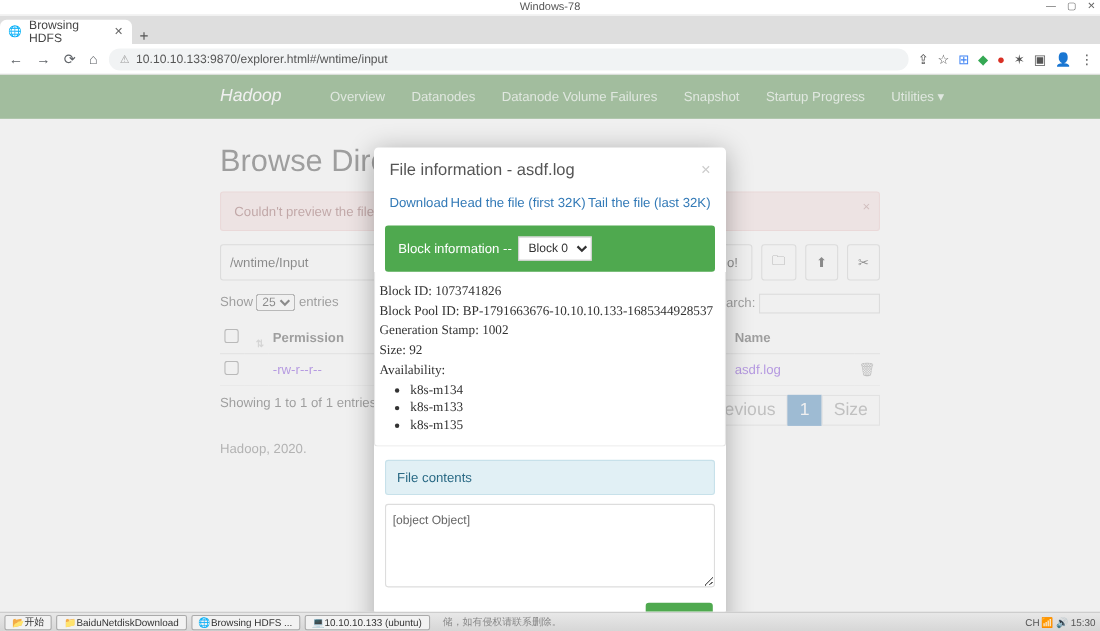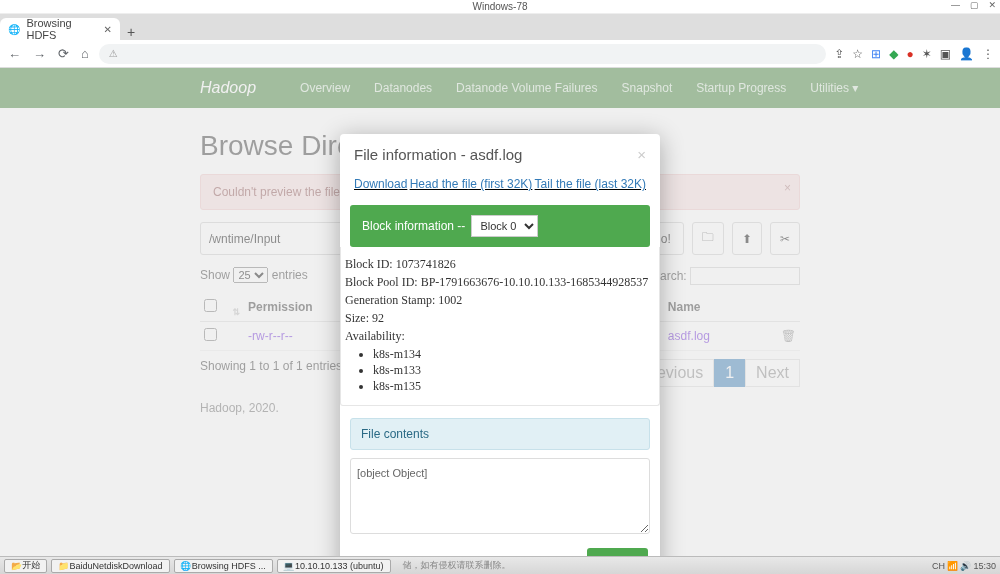--- a/index.html
+++ b/index.html
@@ -151,21 +151,20 @@
   color: #555;
   display: flex;
   justify-content: space-between;
 }
 .modal-header .mclose { color: #ccc; }
 .modal-links {
   display: flex;
   justify-content: space-between;
   padding: 4px 14px 14px;
   font-size: 12px;
-  text-decoration: underline;
 }
 .modal-links span { color: #337ab7; }
 .block-info-bar {
   background: #4fa94f;
   color: #fff;
   margin: 0 10px;
   padding: 10px 12px;
   border-radius: 3px;
   display: flex;
   align-items: center;
@@ -269,20 +268,21 @@
   <div class="new-tab">+</div>
 </div>
 
 <div class="addr-bar">
   <span class="navbtn">←</span>
   <span class="navbtn">→</span>
   <span class="navbtn">⟳</span>
   <span class="navbtn">⌂</span>
   <div class="addr-url">
     <span class="insecure">⚠</span>
+    <span>10.10.10.133:9870/explorer.html#/wntime/input</span>
   </div>
   <div class="toolbar-icons">
     <span>⇪</span>
     <span>☆</span>
     <span style="color:#4285f4">⊞</span>
     <span style="color:#34a853">◆</span>
     <span style="color:#d93025">●</span>
     <span>✶</span>
     <span>▣</span>
     <span>👤</span>
@@ -355,21 +355,21 @@
           <td><span style="color:#888">🗑</span></td>
         </tr>
       </tbody>
     </table>
 
     <div class="table-footer">
       <span>Showing 1 to 1 of 1 entries</span>
       <div class="pager">
         <span class="pg">Previous</span>
         <span class="pg active">1</span>
-        <span class="pg">Next</span>
+        <span class="pg">Size</span>
       </div>
     </div>
 
     <div class="footer-text">Hadoop, 2020.</div>
   </div>
 
   <div class="overlay"></div>
 
   <div class="modal">
     <div class="modal-header">

